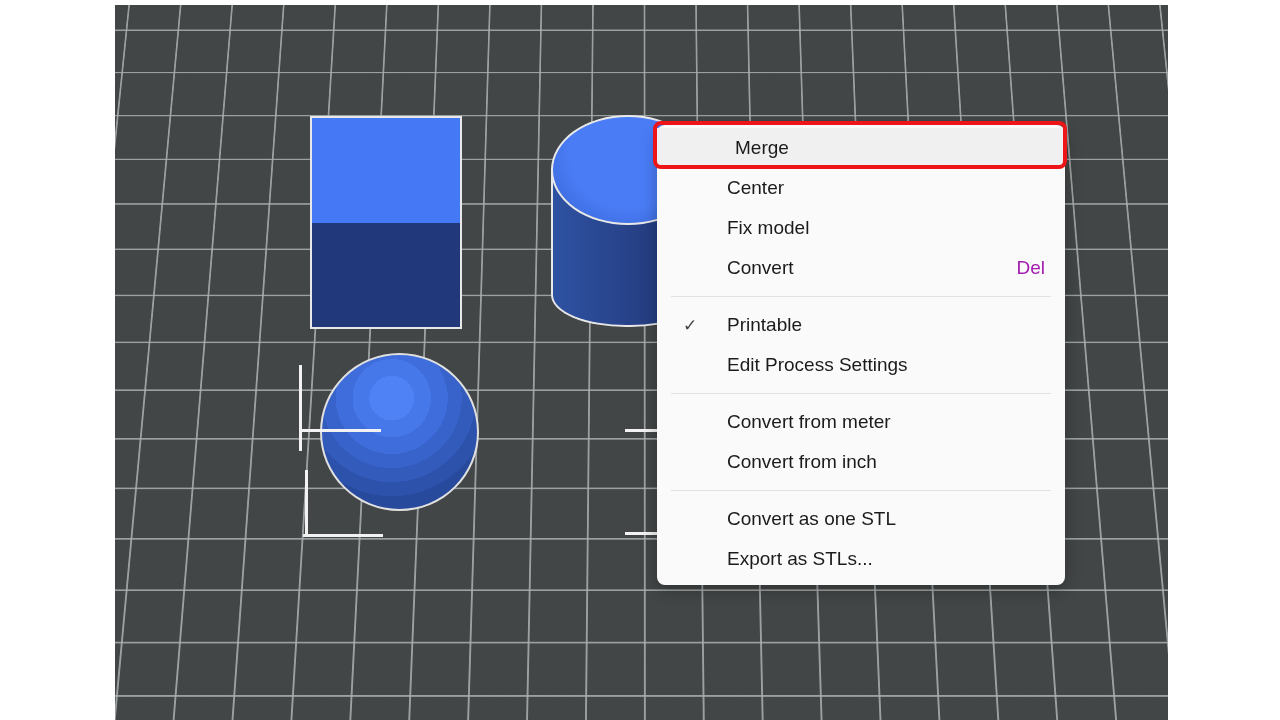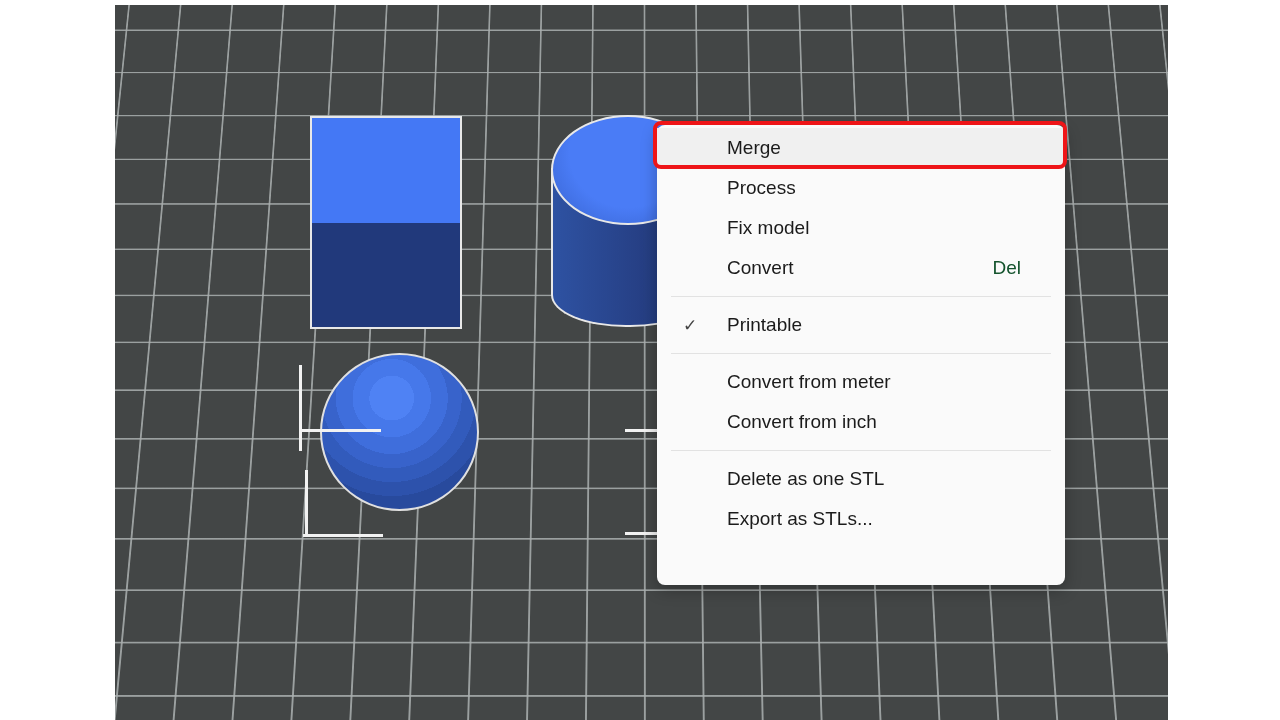--- a/index.html
+++ b/index.html
@@ -64,27 +64,27 @@
     position:absolute;left:542px;top:120px;width:408px;height:460px;
     background:#fafafa;border-radius:8px;
     box-shadow:0 5px 16px rgba(0,0,0,0.28);
     padding-top:3px;box-sizing:border-box;
     z-index:10;
   }
   .menu-item{
     position:relative;display:flex;align-items:center;height:40px;
     font-size:19px;color:#1b1b1b;cursor:default;
   }
-  .menu-item.highlighted{background:#f0f0f0;}
+  .menu-item.highlighted{background:#f0f0f0;padding-left:8px;}
   .menu-item .check{
     position:absolute;left:22px;width:22px;text-align:center;
     font-size:17px;color:#444;
   }
   .menu-item .label{margin-left:70px;white-space:nowrap;}
-  .menu-item .shortcut{margin-left:auto;margin-right:44px;color:#14532d;}
+  .menu-item .shortcut{margin-left:auto;margin-right:20px;color:#a21caf;}
   .menu-sep{height:1px;background:#e2e2e2;margin:8px 14px;}
   
   .annotation-box{
     position:absolute;left:538px;top:116px;width:414px;height:48px;
     border:4px solid #ee1518;border-radius:8px;
     box-sizing:border-box;z-index:11;pointer-events:none;
   }
 </style>
 </head>
 <body>
@@ -105,54 +105,59 @@
   <div class="mark m-h4"></div>
 
   <div class="context-menu" id="context-menu">
       <div class="menu-item highlighted">
         <span class="check"></span>
         <span class="label">Merge</span>
         <span class="shortcut"></span>
       </div>
       <div class="menu-item">
         <span class="check"></span>
-        <span class="label">Process</span>
+        <span class="label">Center</span>
         <span class="shortcut"></span>
       </div>
       <div class="menu-item">
         <span class="check"></span>
         <span class="label">Fix model</span>
         <span class="shortcut"></span>
       </div>
       <div class="menu-item">
         <span class="check"></span>
         <span class="label">Convert</span>
         <span class="shortcut">Del</span>
       </div>
       <div class="menu-sep"></div>
       <div class="menu-item">
         <span class="check">✓</span>
         <span class="label">Printable</span>
         <span class="shortcut"></span>
       </div>
+      <div class="menu-item">
+        <span class="check"></span>
+        <span class="label">Edit Process Settings</span>
+        <span class="shortcut"></span>
+      </div>
       <div class="menu-sep"></div>
       <div class="menu-item">
         <span class="check"></span>
         <span class="label">Convert from meter</span>
         <span class="shortcut"></span>
       </div>
       <div class="menu-item">
         <span class="check"></span>
         <span class="label">Convert from inch</span>
         <span class="shortcut"></span>
       </div>
       <div class="menu-sep"></div>
       <div class="menu-item">
         <span class="check"></span>
-        <span class="label">Delete as one STL</span>
+        <span class="label">Convert as one STL</span>
         <span class="shortcut"></span>
       </div>
       <div class="menu-item">
         <span class="check"></span>
         <span class="label">Export as STLs...</span>
         <span class="shortcut"></span>
       </div>
     </div>
 
   <div class="annotation-box"></div>

